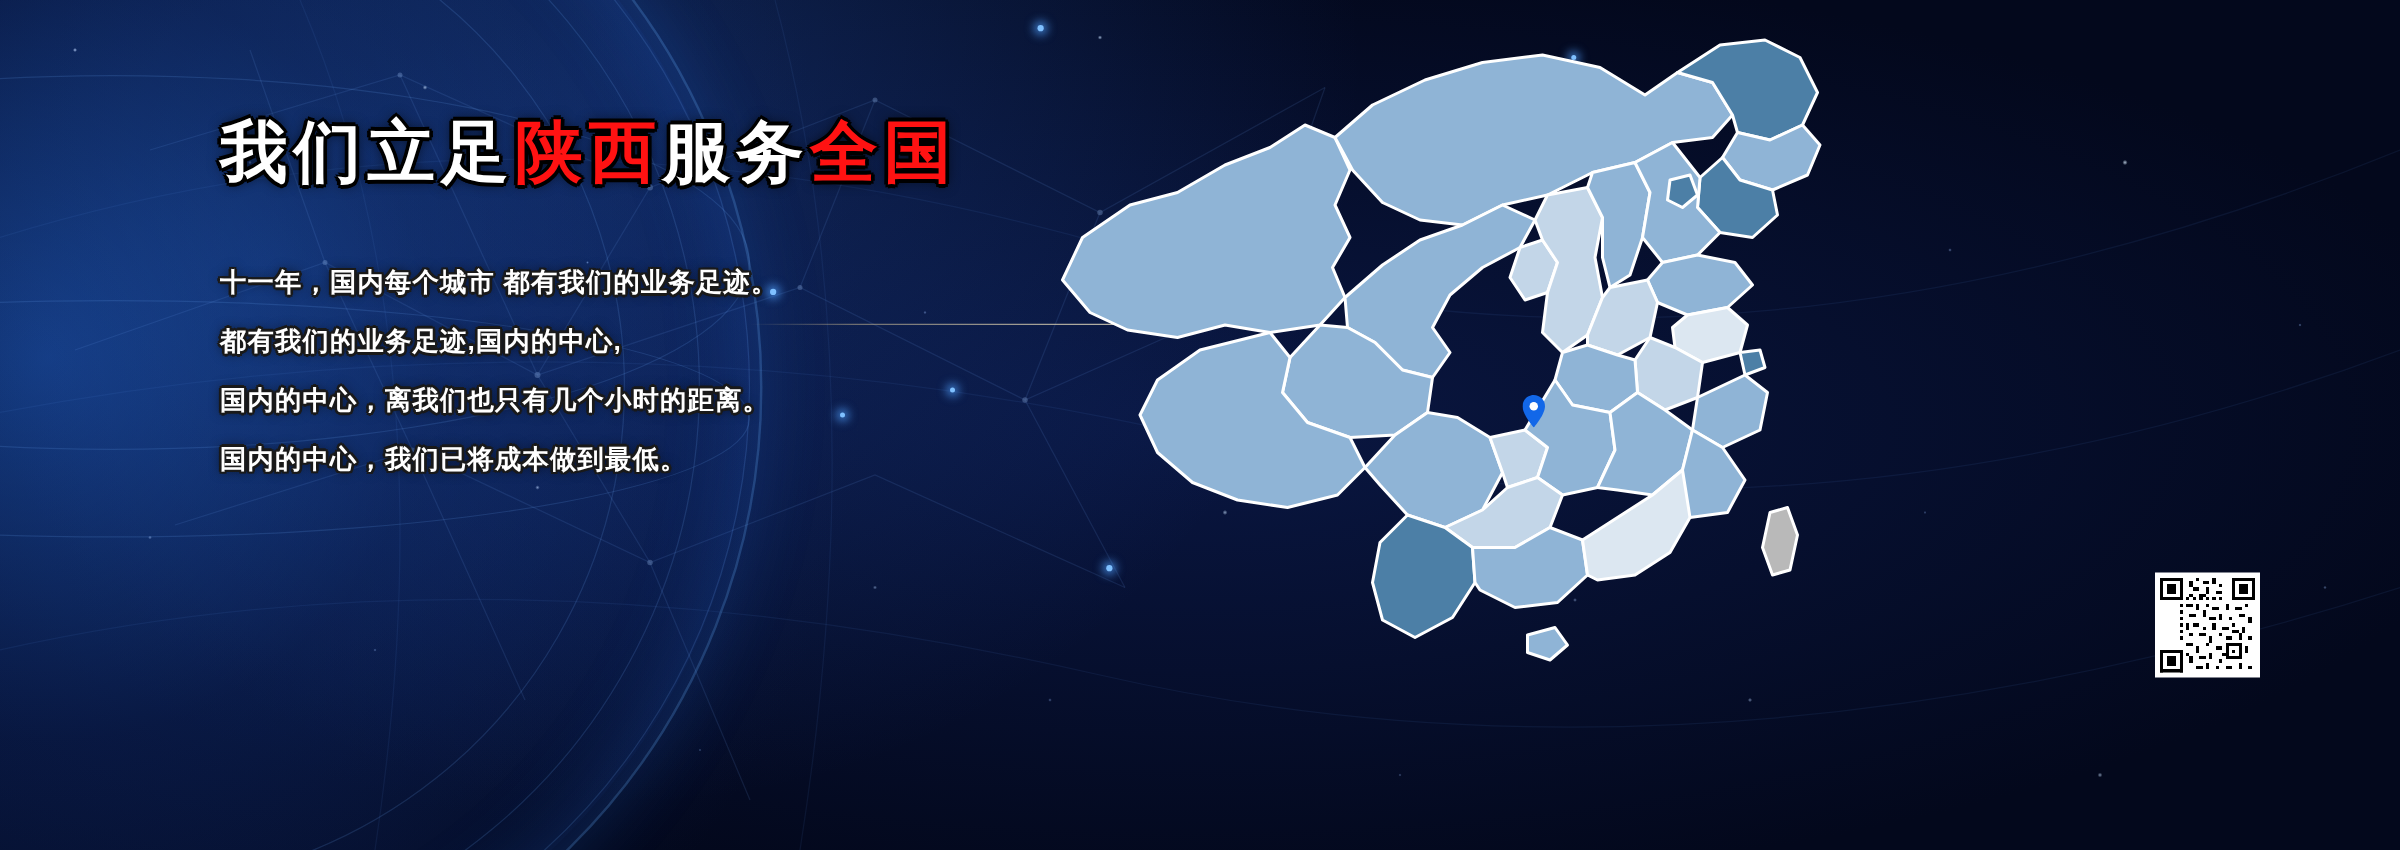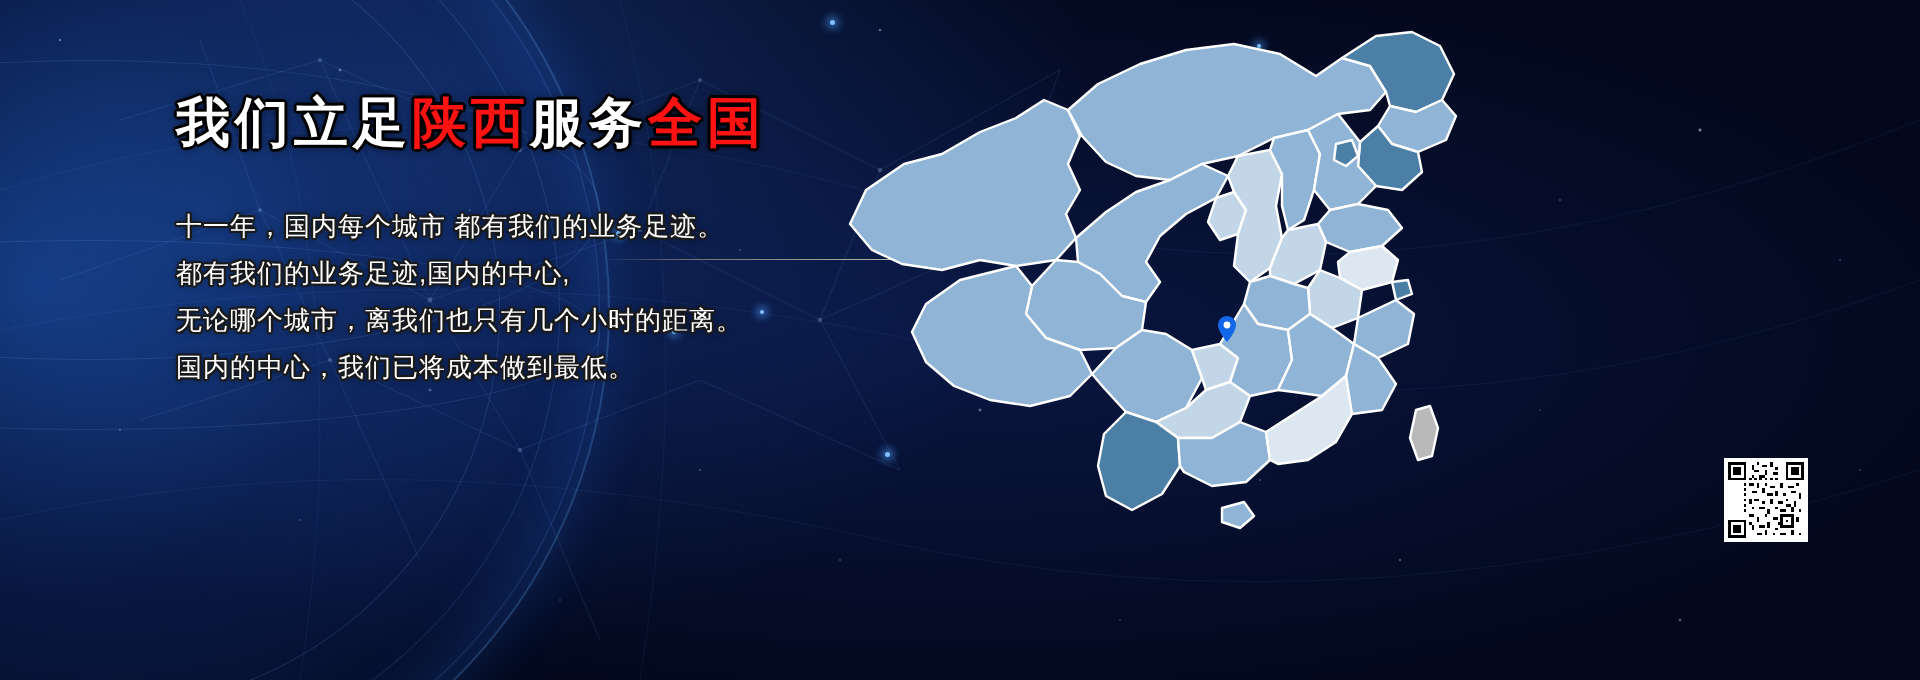--- a/index.html
+++ b/index.html
@@ -99,21 +99,21 @@
   .hl-red {
     color:#ff1212;
     text-shadow:
       -2px -2px 0 #000, 2px -2px 0 #000, -2px 2px 0 #000, 2px 2px 0 #000,
       -3px 0 0 #000, 3px 0 0 #000, 0 -3px 0 #000, 0 3px 0 #000,
       0 0 10px rgba(0,0,0,.9);
   }
 
   .body-copy { margin-top:52px; }
   .body-line {
-    font-size:26px; font-weight:400; color:#ffffff; letter-spacing:1px;
+    font-size:21px; font-weight:700; color:#ffffff; letter-spacing:1px;
     line-height:47px; white-space:nowrap;
     text-shadow:
       -1.6px -1.6px 0 #1a1a1a, 1.6px -1.6px 0 #1a1a1a,
       -1.6px 1.6px 0 #1a1a1a, 1.6px 1.6px 0 #1a1a1a,
       -2.2px 0 0 #1a1a1a, 2.2px 0 0 #1a1a1a,
       0 -2.2px 0 #1a1a1a, 0 2.2px 0 #1a1a1a,
       0 0 9px rgba(0,0,0,.85);
   }
 
   
@@ -198,21 +198,21 @@
 
   <div class="copy">
 
     <div class="headline">
       <span class="hl-white">我们立足</span><span class="hl-red">陕西</span><span class="hl-white">服务</span><span class="hl-red">全国</span>
     </div>
 
     <div class="body-copy">
       <div class="body-line">十一年，国内每个城市 都有我们的业务足迹。</div>
       <div class="body-line">都有我们的业务足迹,国内的中心,</div>
-      <div class="body-line">无论哪个城市，离我们也只有几个小时的距离。</div>
+      <div class="body-line">国内的中心，离我们也只有几个小时的距离。</div>
       <div class="body-line">国内的中心，我们已将成本做到最低。</div>
     </div>
 
   </div>
 
   <div class="map-wrap">
     <svg viewBox="0 0 680 560" preserveAspectRatio="xMidYMid meet">
       <g stroke="#ffffff" stroke-width="2.4" stroke-linejoin="round">
 
         <path fill="#8fb4d6" d="M 20 210 L 36 176 L 74 150 L 112 140 L 150 118 L 186 104 L 214 86 L 238 96 L 250 122 L 238 150 L 250 176 L 236 200 L 246 224 L 226 246 L 186 252 L 150 246 L 112 256 L 72 250 L 42 236 Z"></path>

